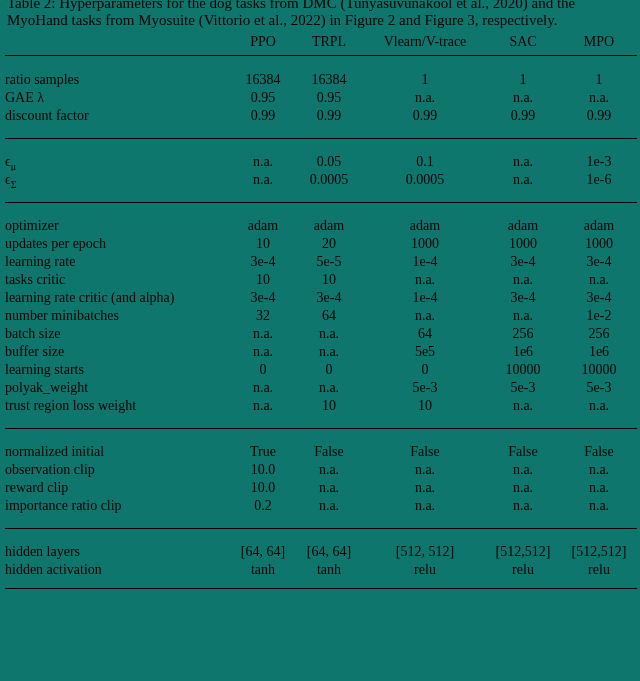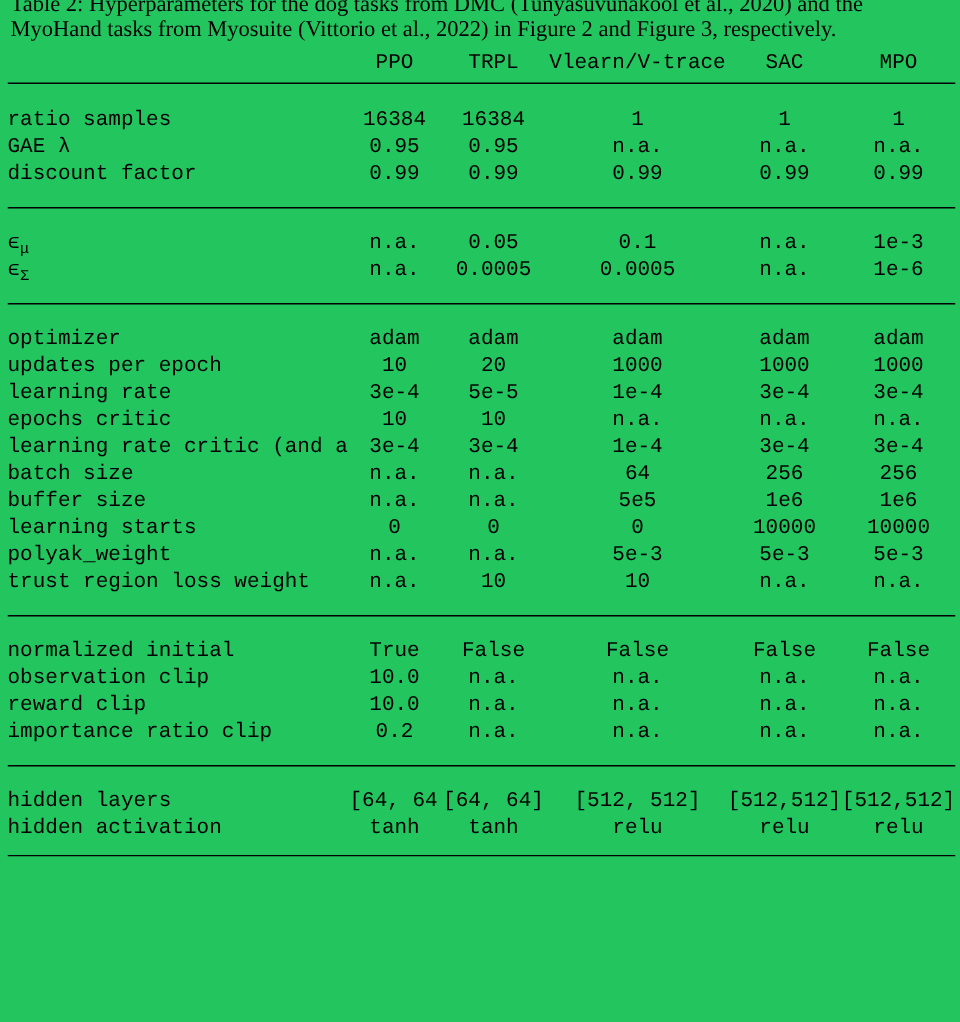--- a/index.html
+++ b/index.html
@@ -2,37 +2,36 @@
 <html><head>
 <meta charset="utf-8">
 <style>
   * { box-sizing: border-box; }
   html, body { margin: 0; padding: 0; background: #ffffff; }
   .page {
     position: relative;
     width: 640px;
     height: 681px;
     overflow: hidden;
-    background: #22c55e;
+    background: #0f766e;
     color: #000000;
     font-family: "Liberation Serif", serif;
   }
   .caption {
     margin: -5px 6px 4px 7px;
     font-size: 15px;
     line-height: 17px;
     white-space: nowrap;
   }
   table.hyper {
     border-collapse: collapse;
     table-layout: fixed;
     width: 632px;
     margin-left: 5px;
     font-size: 14px;
-    font-family: Liberation Mono, monospace;
   }
   table.hyper th, table.hyper td {
     padding: 0;
     height: 18px;
     line-height: 18px;
     font-weight: normal;
     vertical-align: middle;
     white-space: nowrap;
     overflow: hidden;
   }
@@ -147,34 +146,42 @@
         </tr>
         <tr>
           <td class="lbl">learning rate</td>
           <td class="val">3e-4</td>
           <td class="val">5e-5</td>
           <td class="val">1e-4</td>
           <td class="val">3e-4</td>
           <td class="val">3e-4</td>
         </tr>
         <tr>
-          <td class="lbl">epochs critic</td>
+          <td class="lbl">tasks critic</td>
           <td class="val">10</td>
           <td class="val">10</td>
           <td class="val">n.a.</td>
           <td class="val">n.a.</td>
           <td class="val">n.a.</td>
         </tr>
         <tr>
           <td class="lbl">learning rate critic (and alpha)</td>
           <td class="val">3e-4</td>
           <td class="val">3e-4</td>
           <td class="val">1e-4</td>
           <td class="val">3e-4</td>
           <td class="val">3e-4</td>
+        </tr>
+        <tr>
+          <td class="lbl">number minibatches</td>
+          <td class="val">32</td>
+          <td class="val">64</td>
+          <td class="val">n.a.</td>
+          <td class="val">n.a.</td>
+          <td class="val">1e-2</td>
         </tr>
         <tr>
           <td class="lbl">batch size</td>
           <td class="val">n.a.</td>
           <td class="val">n.a.</td>
           <td class="val">64</td>
           <td class="val">256</td>
           <td class="val">256</td>
         </tr>
         <tr>

